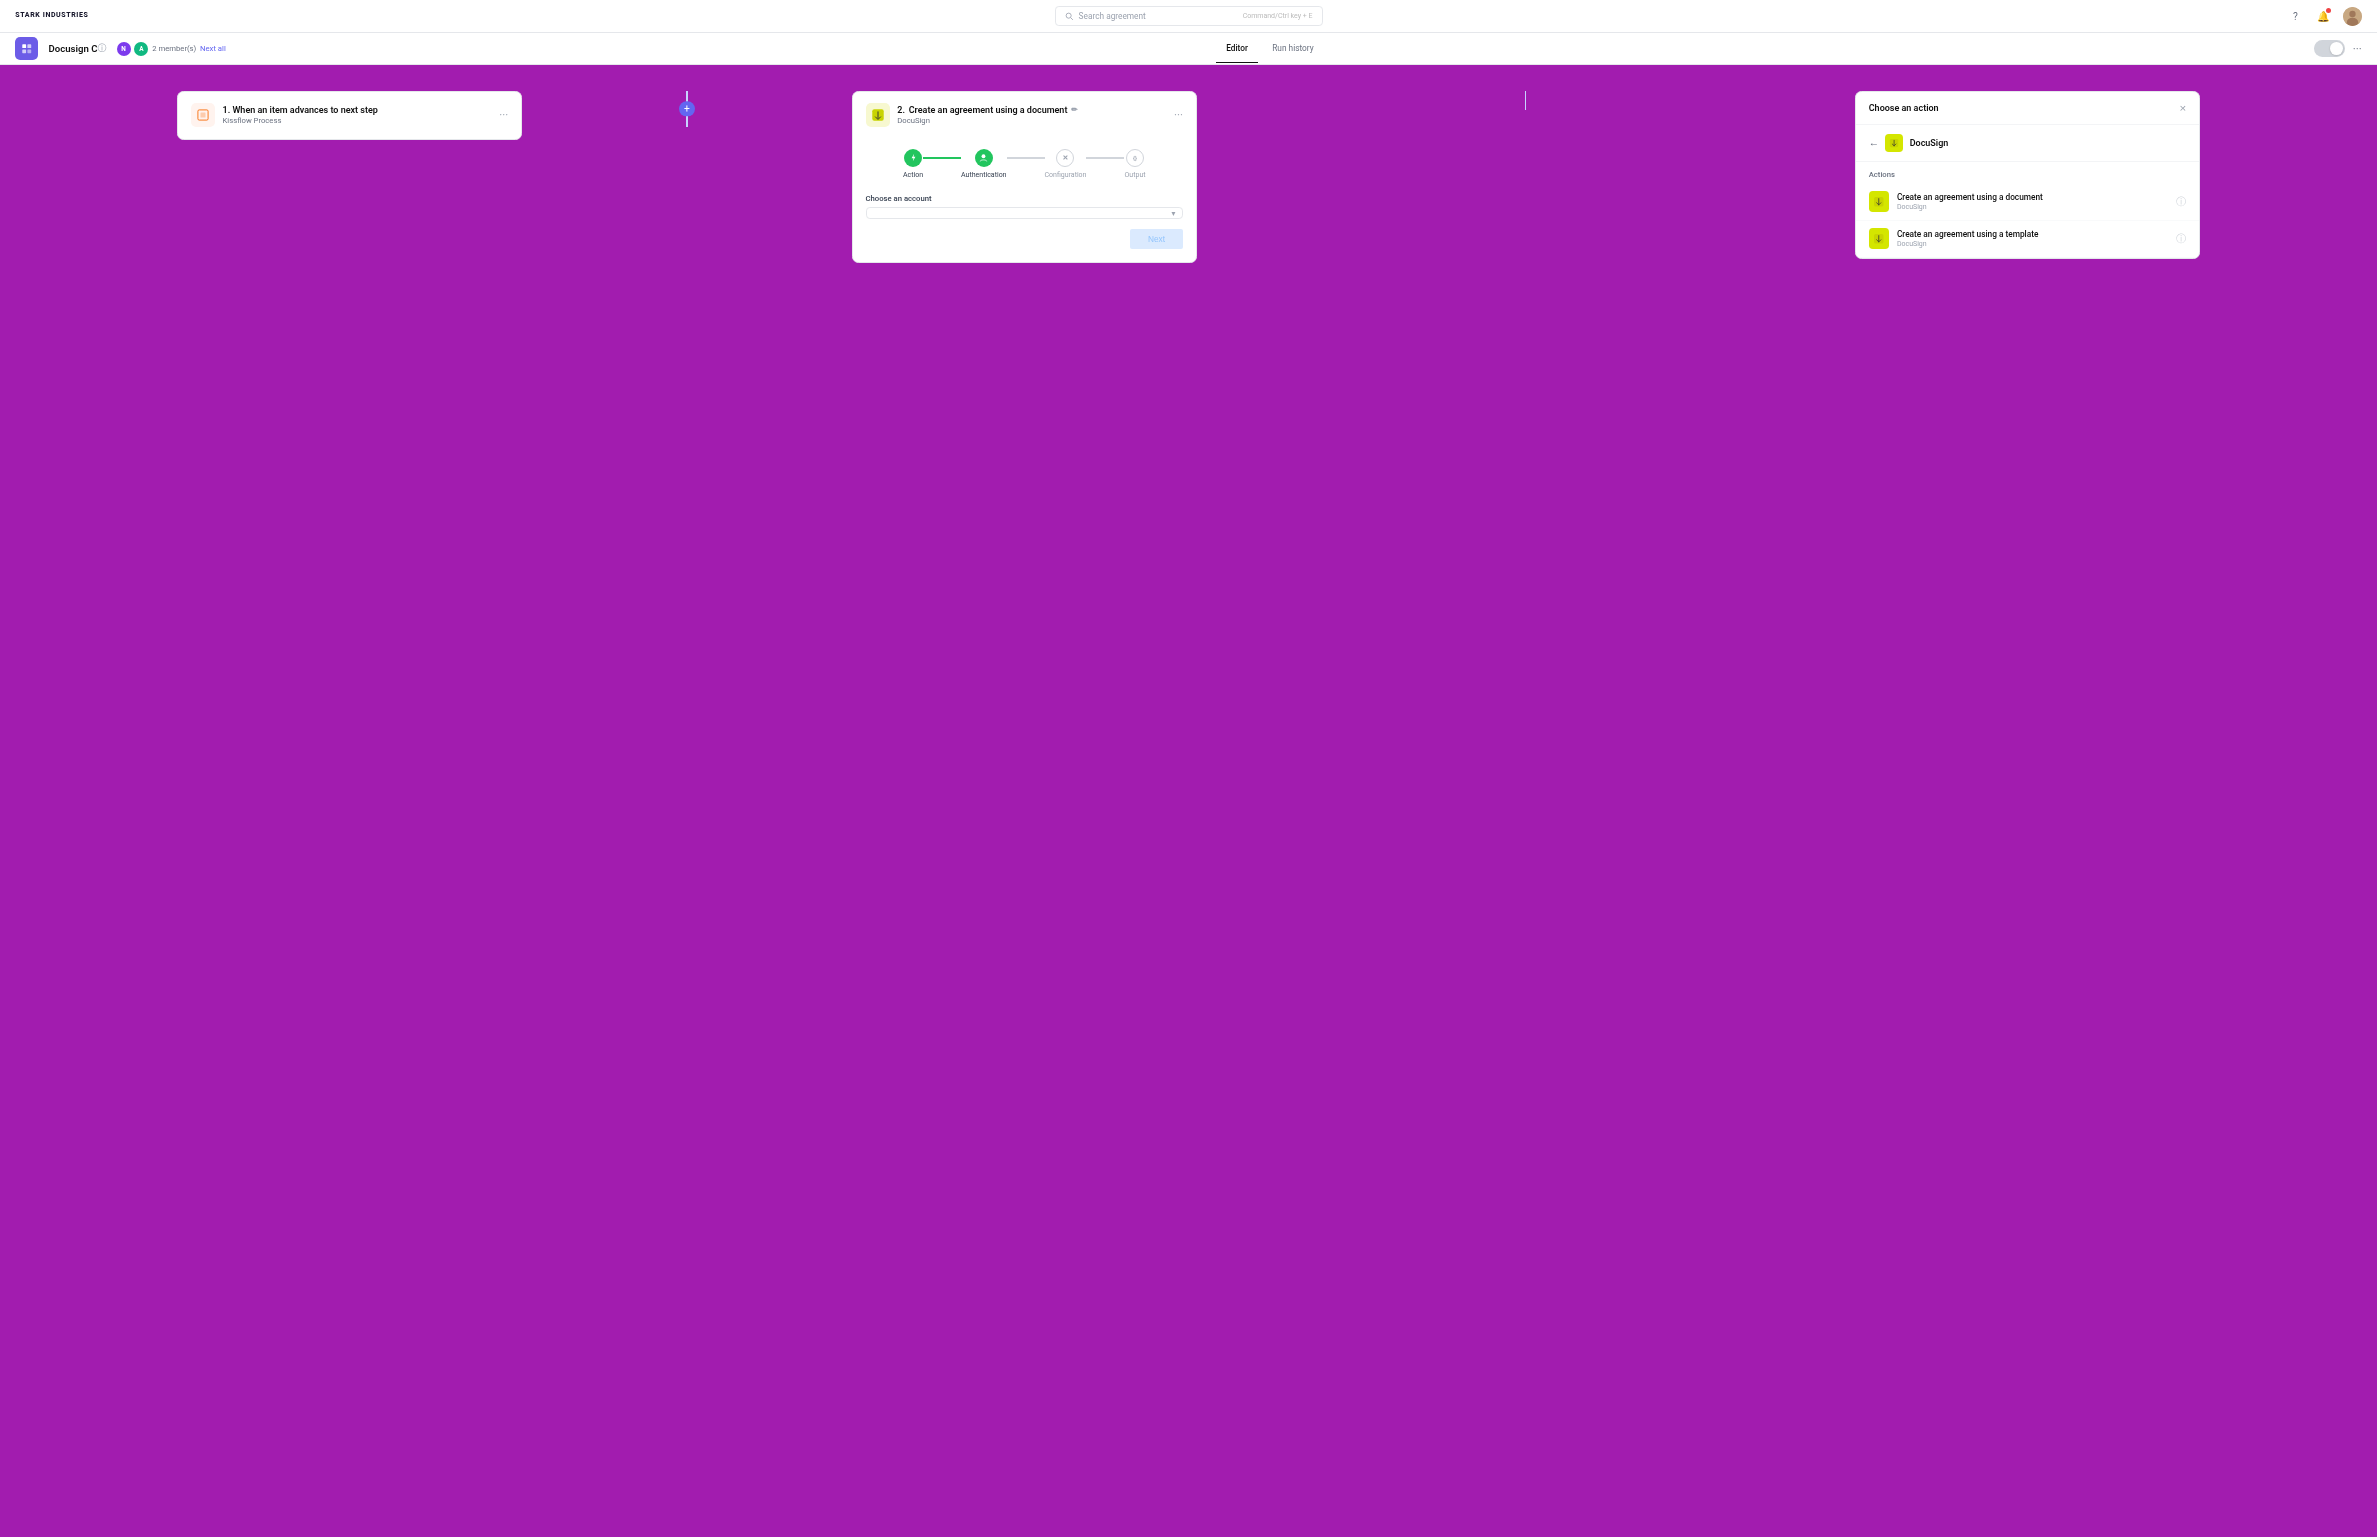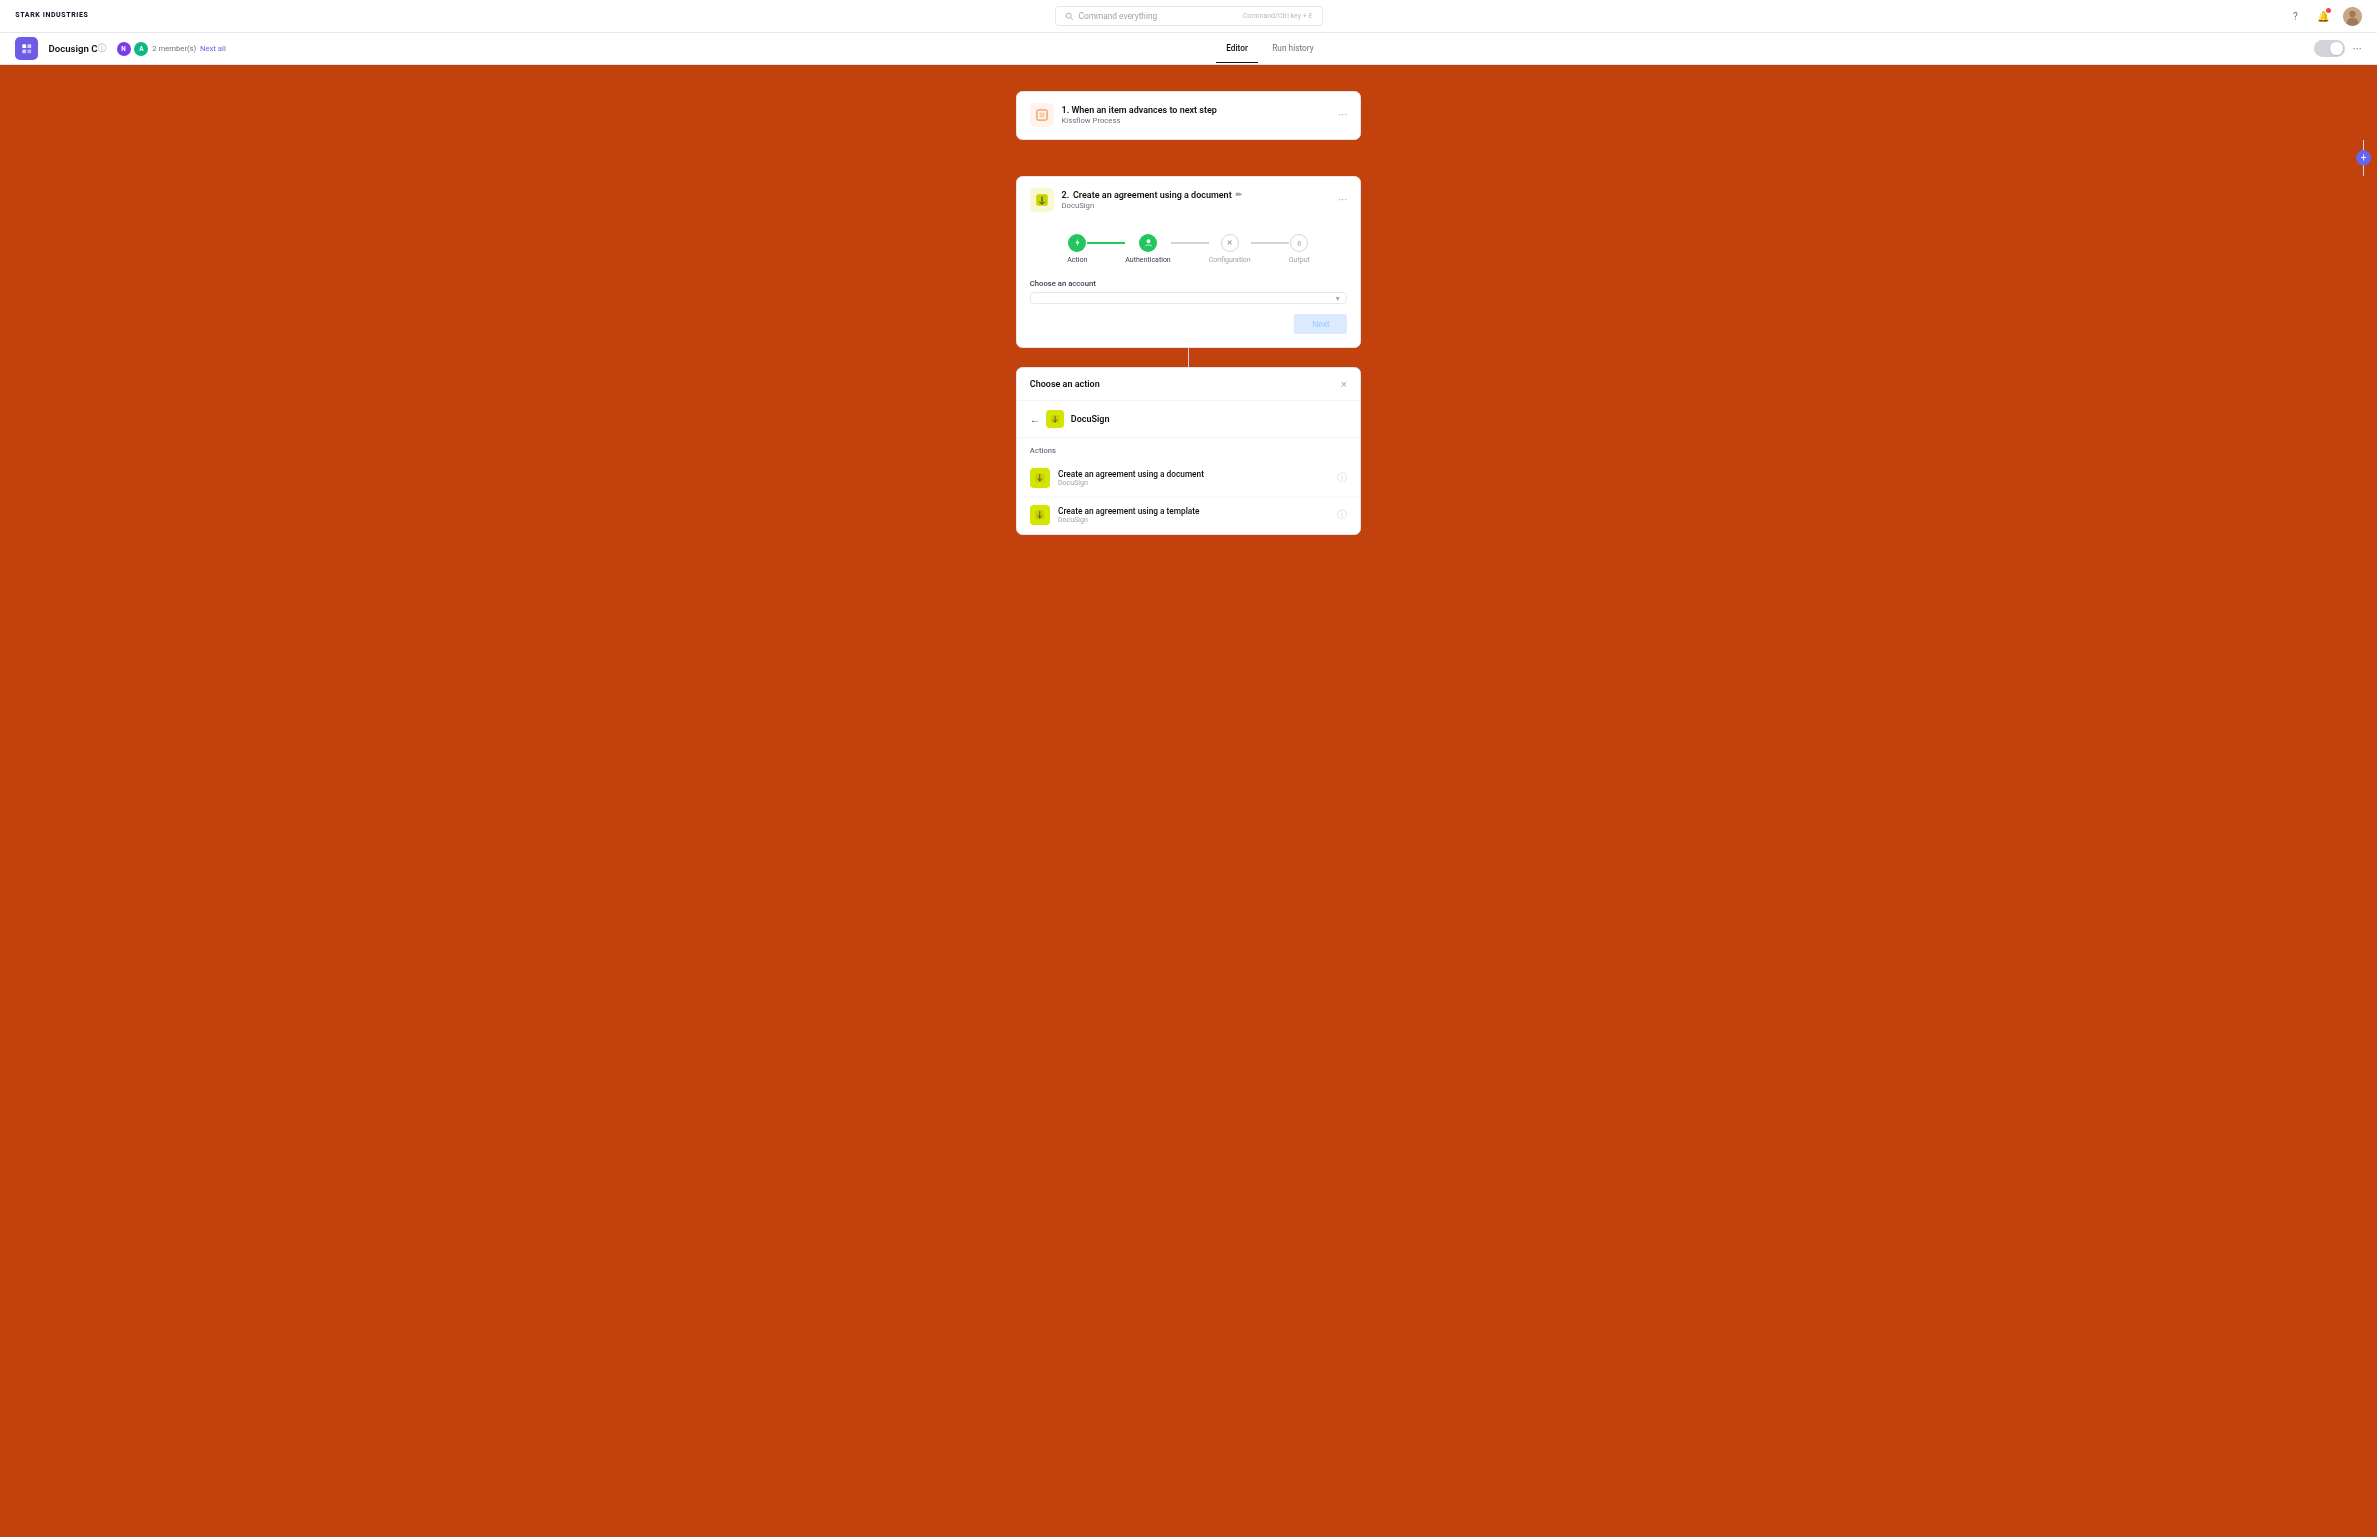--- a/index.html
+++ b/index.html
@@ -60,23 +60,23 @@
     }
     .toggle-knob {
       position: absolute; top: 1.9px; right: 1.9px;
       width: 12.8px; height: 12.8px; background: #fff; border-radius: 50%;
       box-shadow: 0 0.6px 1.9px rgba(0,0,0,0.2);
     }
     .dots-btn { color: #6b7280; font-size: 11.5px; cursor: pointer; }
 
     
     .main-content {
-      background: #c2410c; overflow-y: auto;
+      background: #a21caf; overflow-y: auto;
       height: calc(100vh - 65px);
-      display: flex; flex-direction: column; align-items: flex-end;
+      display: flex; flex-direction: row; align-items: flex-start;
       padding: 25.6px 12.8px;
     }
 
     
     .step-card {
       background: #fff; border-radius: 6.4px;
       border: 0.6px solid #e5e7eb;
       width: 345px; margin: 0 auto;
     }
     .step-card-header {
@@ -198,21 +198,21 @@
     <div style="display:flex;flex-direction:column;line-height:1.1;">
       <span style="font-size:7px;font-weight:800;letter-spacing:0.6px;color:#1a1a2e;">STARK INDUSTRIES</span>
     </div>
   </div>
 
   <div class="search-bar">
     <svg class="search-icon-svg" viewBox="0 0 16 16" fill="none" stroke="currentColor" stroke-width="1.5">
       <circle cx="6.5" cy="6.5" r="4.5"></circle>
         <line x1="10" y1="10" x2="14" y2="14"></line>
     </svg>
-    <span class="search-placeholder">Command everything</span>
+    <span class="search-placeholder">Search agreement</span>
     <span class="search-shortcut">Command/Ctrl key + E</span>
   </div>
 
   <div class="nav-right">
     <div class="nav-icon">
       <span>?</span>
     </div>
     <div class="nav-icon">
       <span>🔔</span>
       <span class="notif-badge"></span>

